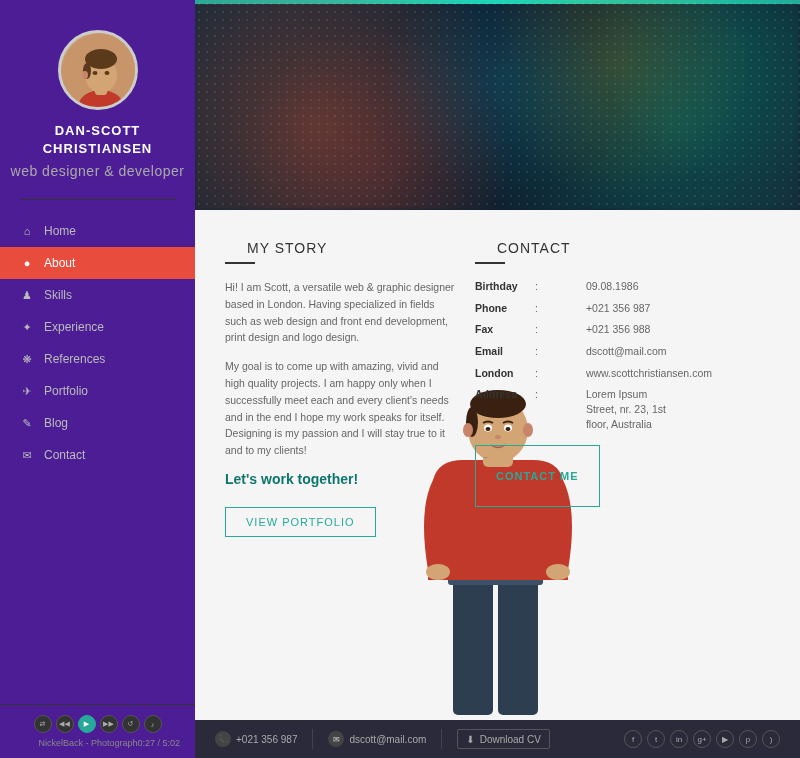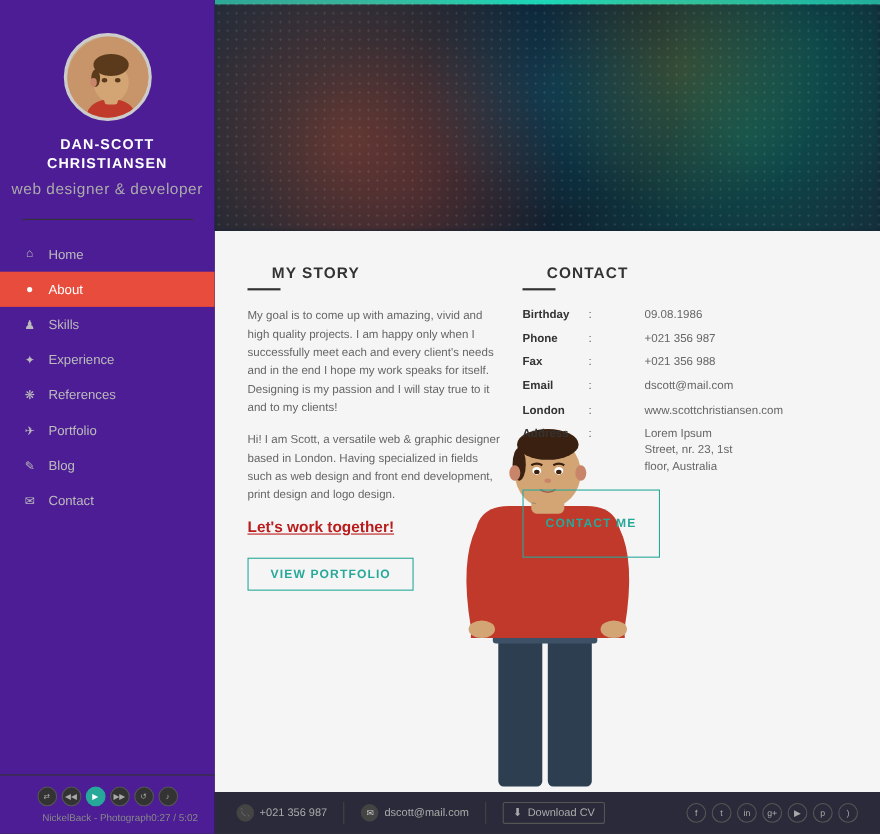--- a/index.html
+++ b/index.html
@@ -231,21 +231,21 @@
 
     
     .left-panel {
       flex: 1;
       max-width: 230px;
       z-index: 10;
     }
 
     .section-heading {
       font-size: 14px;
-      font-weight: bold;
+      font-weight: normal;
       color: #333;
       letter-spacing: 1px;
       margin-bottom: 6px;
       padding-left: 22px;
     }
 
     .section-underline {
       width: 30px;
       height: 2px;
       background: #333;
@@ -253,35 +253,34 @@
     }
 
     .story-text {
       font-size: 10.5px;
       color: #666;
       line-height: 1.6;
       margin-bottom: 12px;
     }
 
     .lets-work {
-      color: #b91c1c;
+      color: #0f766e;
       font-size: 14px;
       font-weight: bold;
       margin-top: 10px;
       margin-bottom: 20px;
-      text-decoration: underline;
     }
 
     .btn-outline {
       display: inline-block;
       padding: 8px 20px;
       border: 1.5px solid #27a99a;
       color: #27a99a;
       font-size: 11px;
-      font-weight: bold;
+      font-weight: normal;
       letter-spacing: 1px;
       cursor: pointer;
       background: transparent;
       text-transform: uppercase;
     }
 
     
     .right-panel {
       width: 200px;
       flex-shrink: 0;
@@ -496,22 +495,22 @@
       <div class="hero-bg"></div>
       <div class="hero-dots"></div>
     </div>
 
     <div class="content">
       <div class="content-inner">
 
         <div class="left-panel">
           <div class="section-heading">MY STORY</div>
           <div class="section-underline"></div>
+          <p class="story-text">Hi! I am Scott, a versatile web &amp; graphic designer based in London. Having specialized in fields such as web design and front end development, print design and logo design.</p>
           <p class="story-text">My goal is to come up with amazing, vivid and high quality projects. I am happy only  when I successfully meet each and every client's needs and in the end I hope my work speaks for itself. Designing is my passion and I will stay true to it and to my clients!</p>
-          <p class="story-text">Hi! I am Scott, a versatile web &amp; graphic designer based in London. Having specialized in fields such as web design and front end development, print design and logo design.</p>
           <div class="lets-work">Let's work together!</div>
           <button class="btn-outline">VIEW PORTFOLIO</button>
         </div>
 
         <div class="person-img">
           <svg viewBox="0 0 200 340" xmlns="http://www.w3.org/2000/svg" width="200" height="340">
 
             <rect x="55" y="195" width="40" height="140" rx="5" fill="#2c3e50"></rect>
             <rect x="100" y="195" width="40" height="140" rx="5" fill="#2c3e50"></rect>
 

